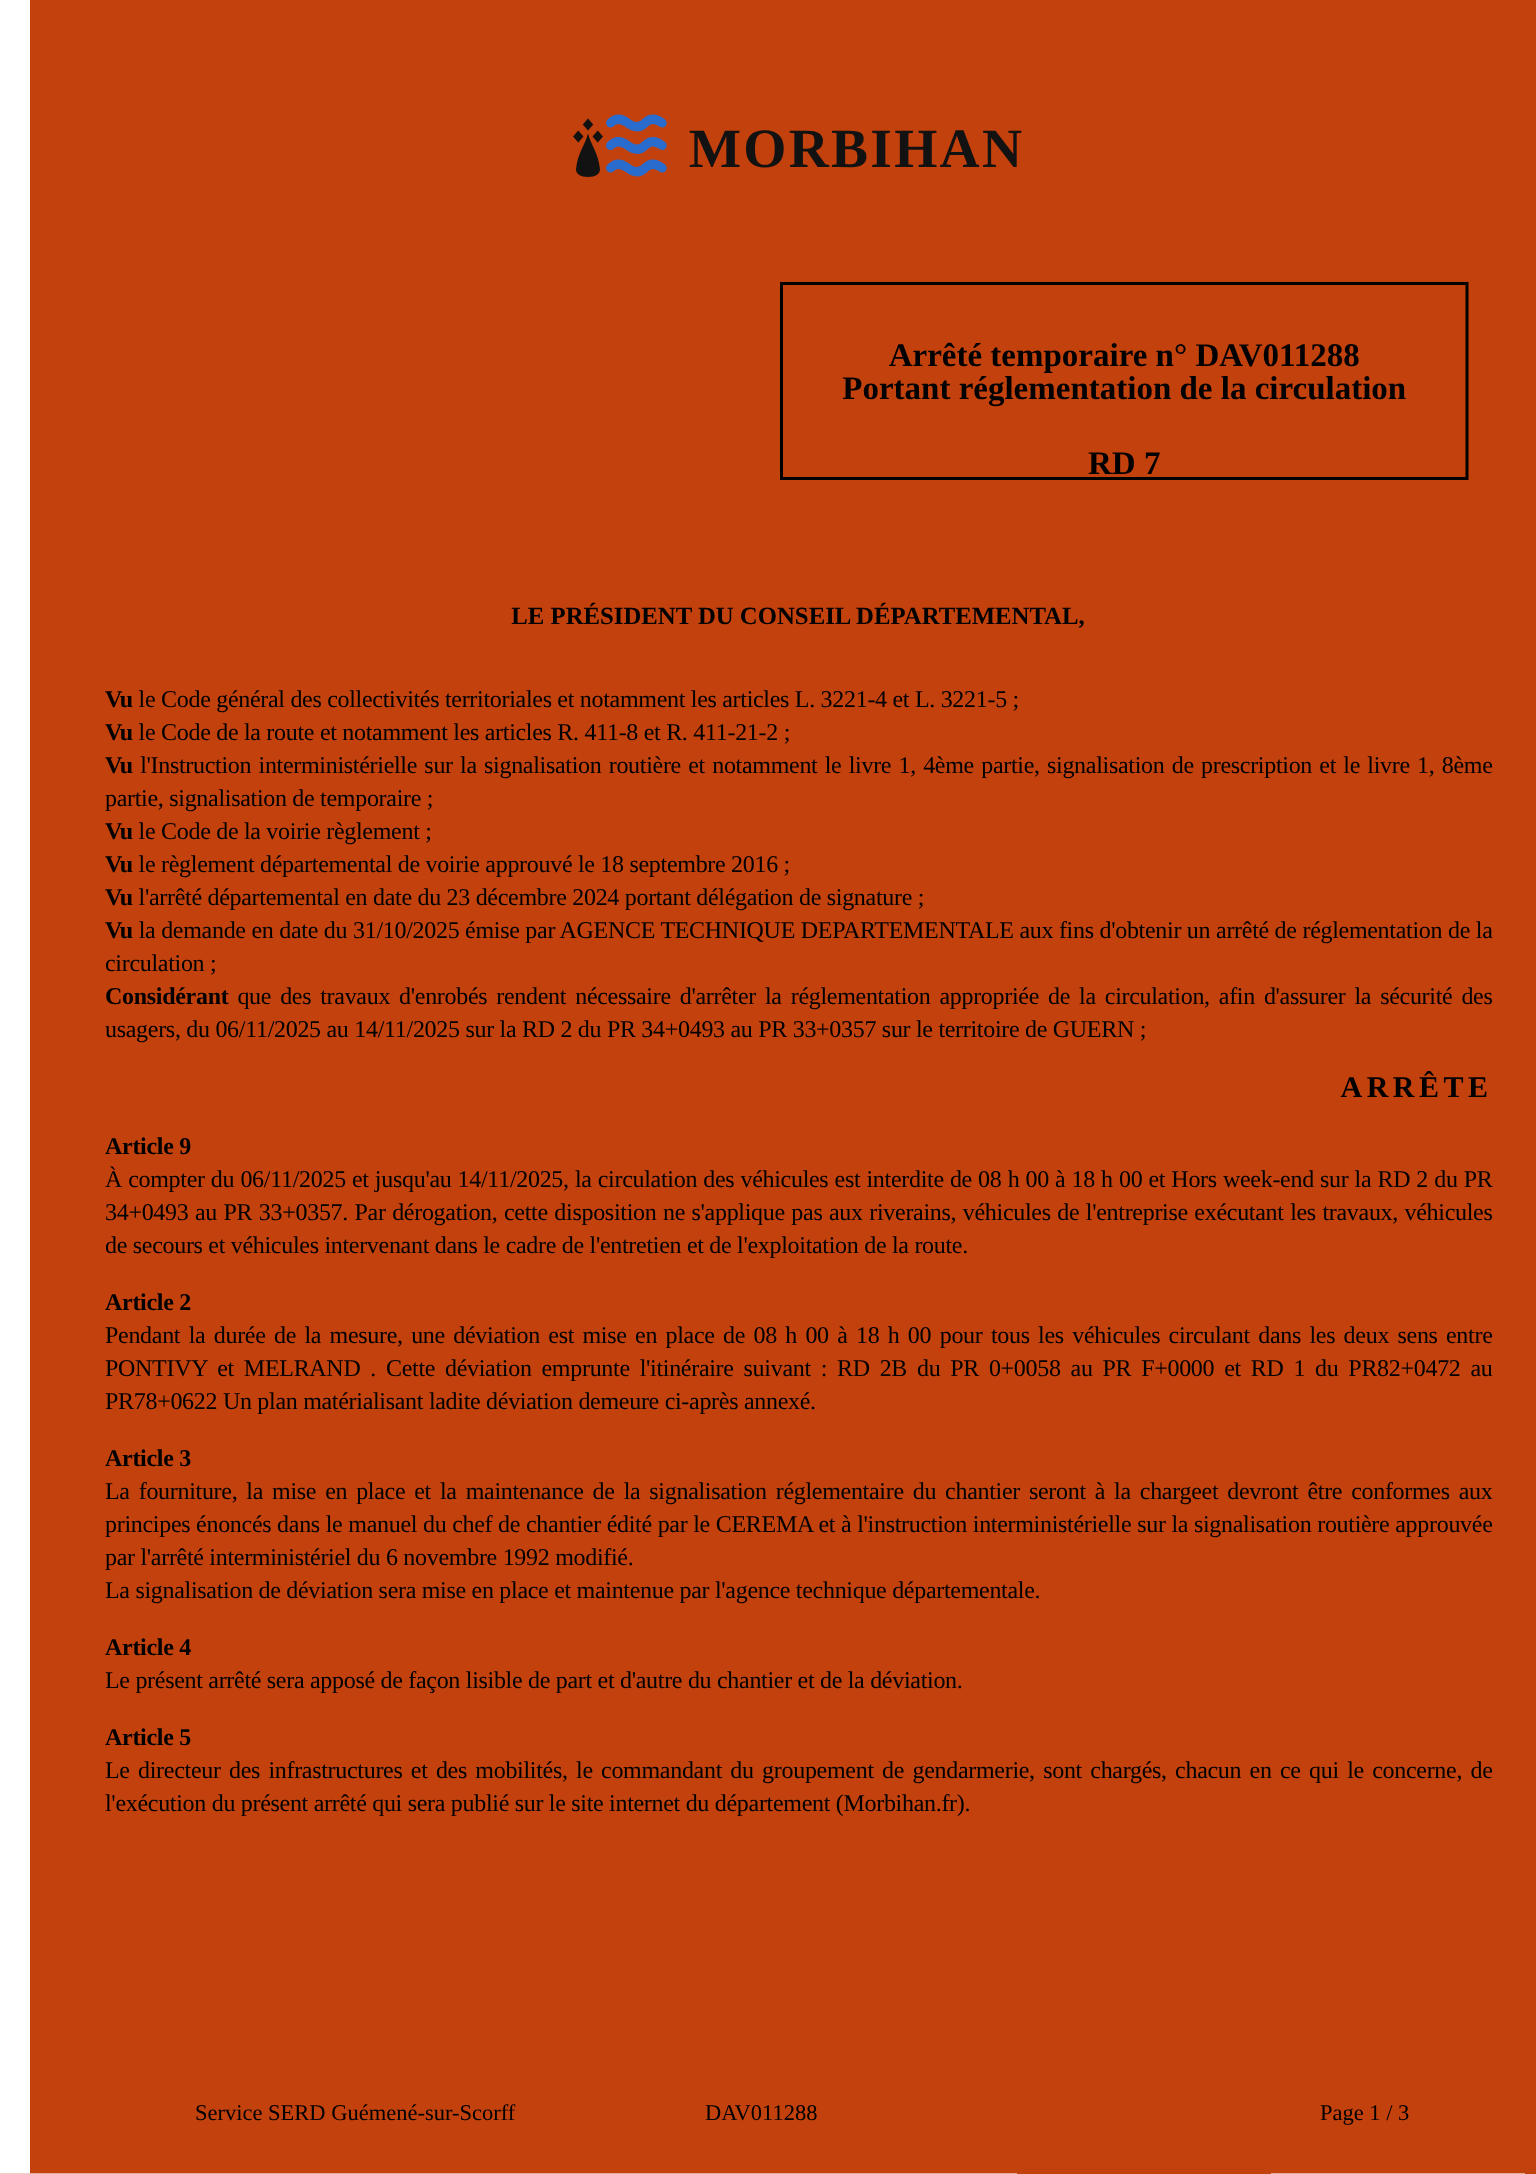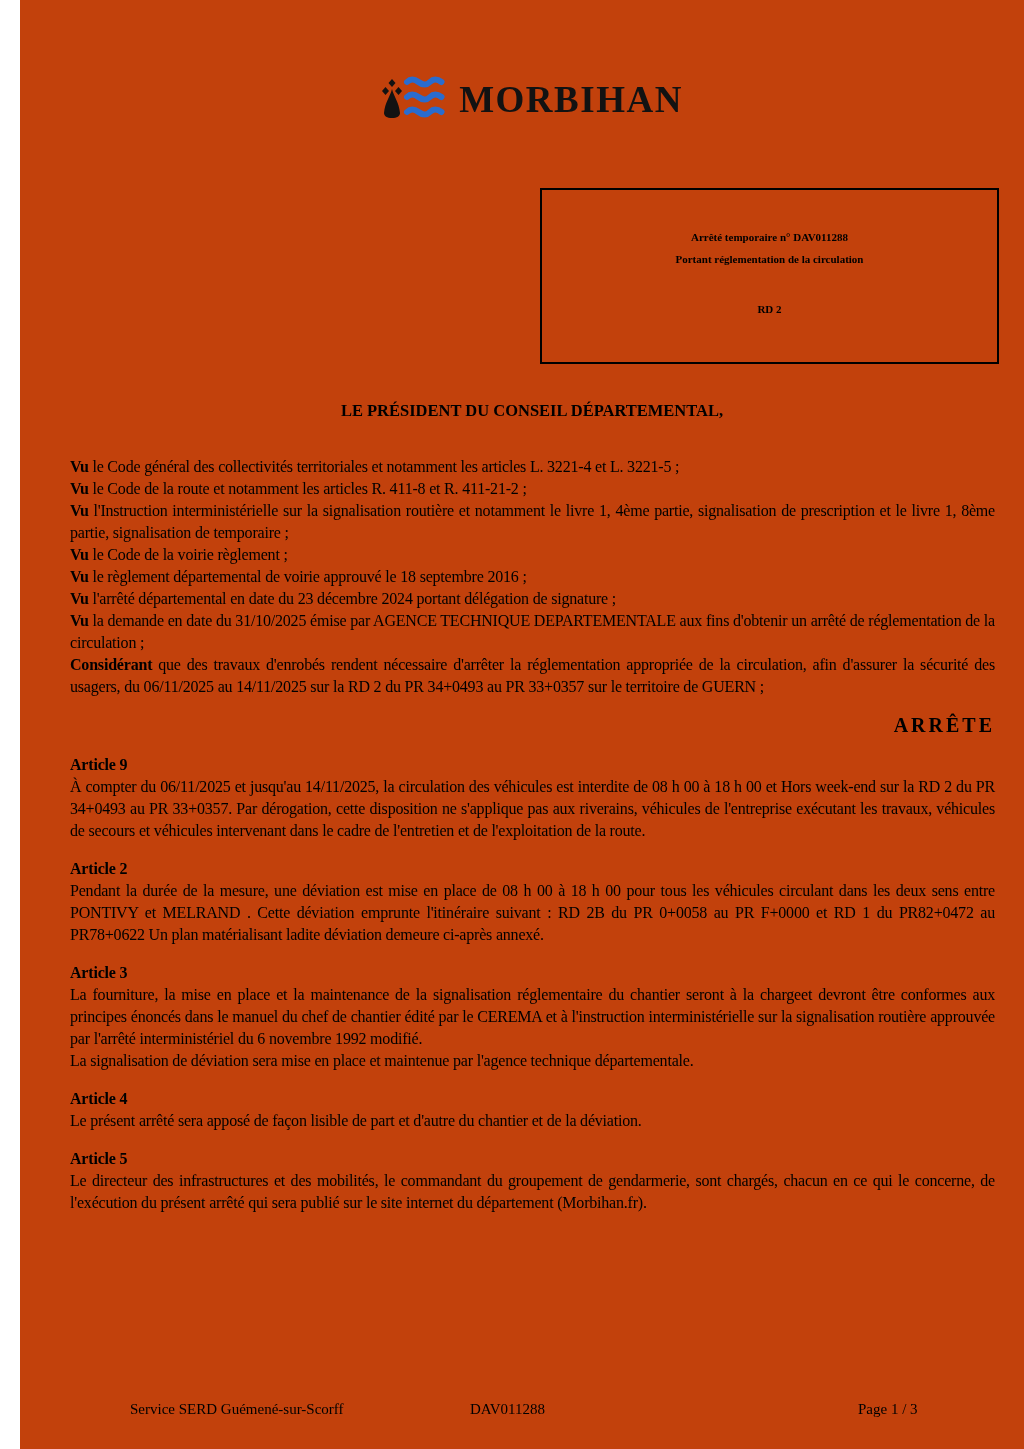--- a/index.html
+++ b/index.html
@@ -28,26 +28,26 @@
   .logo-text {
     font-size: 37px;
     font-weight: bold;
     letter-spacing: 1.5px;
     color: #121212;
     line-height: 1;
   }
   
   .title-box {
     position: absolute;
-    left: 520px; top: 188px;
-    width: 459px; height: 176px;
+    left: 500px; top: 188px;
+    width: 459px; height: 132px;
     border: 2px solid #000000;
     text-align: center;
     font-weight: bold;
-    font-size: 11px;
+    font-size: 22px;
     line-height: 22px;
     padding-top: 36px;
   }
   .title-box .rd-line { margin-top: 28px; }
   
   .main-heading {
     position: absolute;
     top: 401px; left: 0;
     width: 100%;
     text-align: center;
@@ -78,21 +78,21 @@
   .article-title { font-weight: bold; }
   
   .footer {
     position: absolute;
     top: 1401px; left: 0;
     width: 100%;
     font-size: 15px;
   }
   .footer-left   { position: absolute; left: 110px; }
   .footer-center { position: absolute; left: 450px; }
-  .footer-right  { position: absolute; left: 838px; }
+  .footer-right  { position: absolute; left: 860px; }
 </style>
 </head>
 <body>
 
 <div class="page">
 
   <div class="logo-row">
     <svg class="logo-icon" viewBox="0 0 66 54" aria-hidden="true">
 
       <g fill="#121212">
@@ -107,21 +107,21 @@
         <path d="M26 25 q 5 -5 11.5 0 t 11.5 0 t 11.5 0"></path>
         <path d="M26 40 q 5 -5 11.5 0 t 11.5 0 t 11.5 0"></path>
       </g>
     </svg>
     <div class="logo-text">MORBIHAN</div>
   </div>
 
   <div class="title-box">
     <div>Arrêté temporaire n° DAV011288</div>
     <div>Portant réglementation de la circulation</div>
-    <div class="rd-line">RD 2</div>
+    <div class="rd-line">RD 7</div>
   </div>
 
   <div class="main-heading">LE PRÉSIDENT DU CONSEIL DÉPARTEMENTAL,</div>
 
   <div class="content">
 
     <p><span class="lead">Vu</span> <span>le Code général des collectivités territoriales et notamment les articles L. 3221-4 et L. 3221-5 ;</span></p>
     <p><span class="lead">Vu</span> <span>le Code de la route et notamment les articles R. 411-8 et R. 411-21-2 ;</span></p>
     <p><span class="lead">Vu</span> <span>l'Instruction interministérielle sur la signalisation routière et notamment le livre 1, 4ème partie, signalisation de prescription et le livre 1, 8ème partie, signalisation de temporaire ;</span></p>
     <p><span class="lead">Vu</span> <span>le Code de la voirie règlement ;</span></p>

